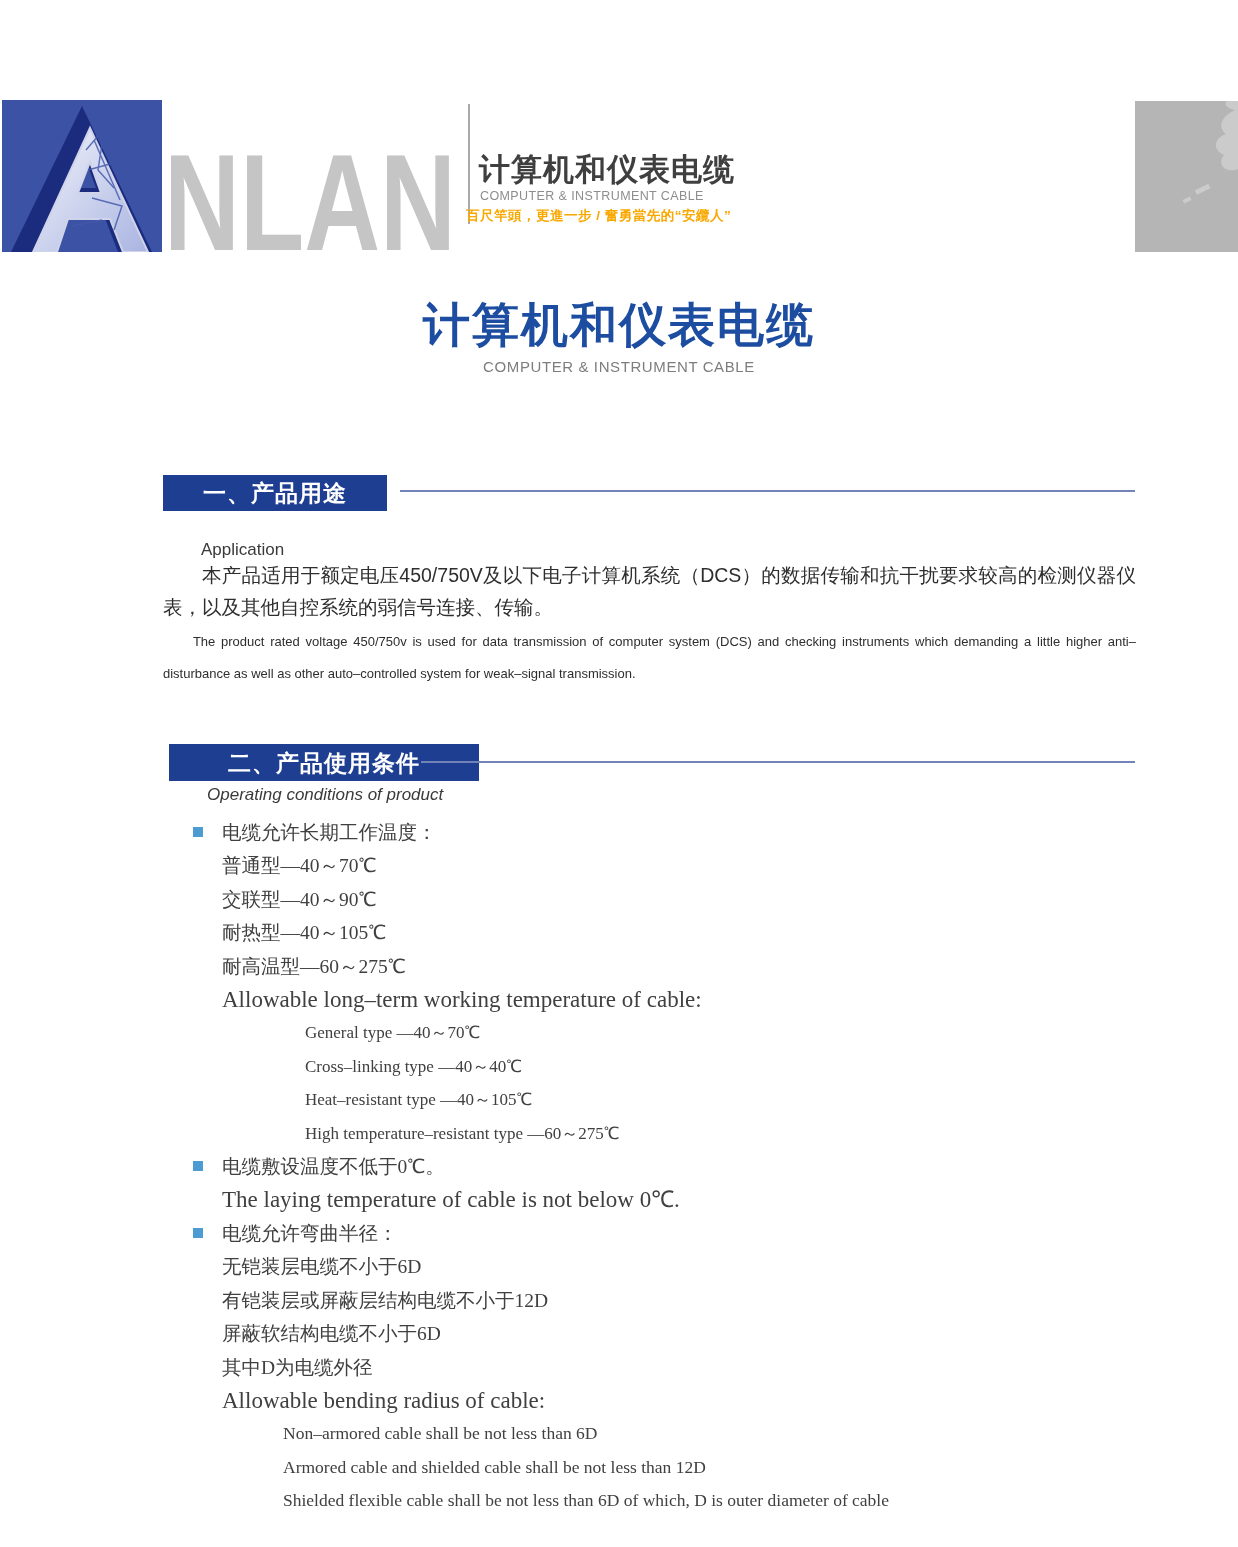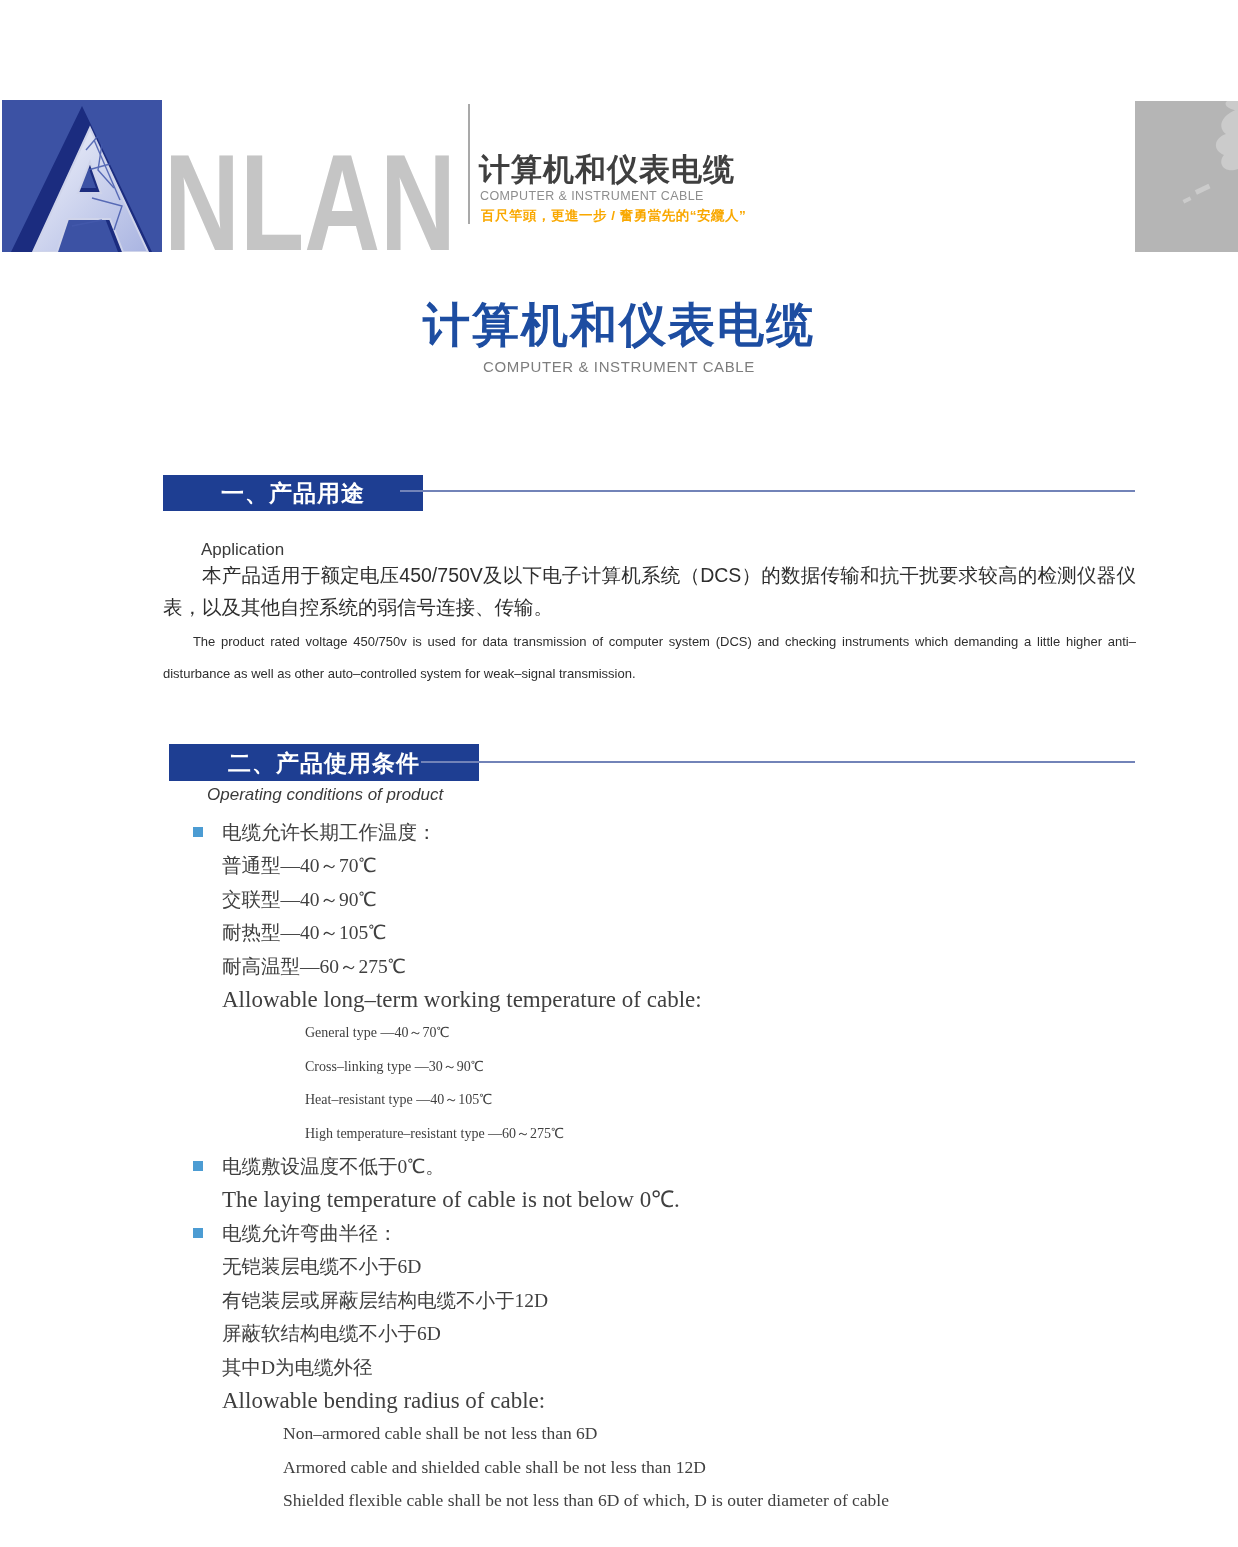--- a/index.html
+++ b/index.html
@@ -6,49 +6,49 @@
   .page{
     position:relative;width:1238px;height:1547px;background:#ffffff;
     font-family:"Liberation Sans", sans-serif;overflow:hidden;
   }
   
   .logo-a{position:absolute;left:2px;top:100px;width:160px;height:152px;}
   .logo-rest{position:absolute;left:164px;top:147px;width:300px;height:112px;}
   .hdr-divider{position:absolute;left:468px;top:104px;width:2px;height:120px;background:#a9a9a9;}
   .hdr-title-cn{position:absolute;left:479px;top:149px;font-size:31px;font-weight:bold;color:#3f3f3f;letter-spacing:1px;}
   .hdr-title-en{position:absolute;left:480px;top:189px;font-size:12.5px;color:#8d8d8d;letter-spacing:.4px;}
-  .hdr-tagline{position:absolute;left:481px;top:207px;font-size:13.5px;font-weight:bold;color:#f9a800;letter-spacing:.5px;}
+  .hdr-tagline{position:absolute;left:466px;top:207px;font-size:13.5px;font-weight:bold;color:#f9a800;letter-spacing:.5px;}
   .hdr-photo{position:absolute;left:1135px;top:101px;width:103px;height:151px;}
   
   .page-title-cn{position:absolute;left:0;top:294px;width:100%;text-align:center;
     font-size:47px;font-weight:bold;color:#1d4da1;letter-spacing:2px;}
   .page-title-en{position:absolute;left:0;top:358px;width:100%;text-align:center;
     font-size:15px;color:#7d7d7d;letter-spacing:.6px;}
   
   .sec-box{position:absolute;background:#1e3e92;color:#ffffff;font-weight:bold;
     font-size:23px;text-align:center;letter-spacing:1px;}
-  .sec1-box{left:163px;top:475px;width:260px;height:36px;line-height:37px;}
+  .sec1-box{left:163px;top:475px;width:224px;height:36px;line-height:37px;}
   .sec2-box{left:169px;top:744px;width:310px;height:37px;line-height:38px;}
   .sec-rule{position:absolute;height:2px;background:#7283b8;}
   .sec1-rule{left:400px;top:490px;width:735px;}
   .sec2-rule{left:421px;top:761px;width:714px;}
   .sec1-sub{position:absolute;left:201px;top:540px;font-size:17px;color:#3a3a3a;}
   .sec2-sub{position:absolute;left:207px;top:785px;font-size:17px;color:#3a3a3a;font-style:italic;}
   
   .para{position:absolute;left:163px;width:973px;color:#2e2e2e;text-align:justify;}
   .para-cn{top:559px;font-size:19.5px;line-height:32px;text-indent:2em;}
   .para-en{top:626px;font-size:13px;line-height:31.5px;text-indent:2.3em;}
   
   .cond-list{position:absolute;left:178px;top:816px;width:973px;color:#404040;font-family:Liberation Serif, serif;}
   .item{position:relative;line-height:33.4px;padding-left:44px;}
   .item .bullet{display:none;position:absolute;left:15px;top:11px;width:10px;height:10px;background:#4c9cd3;}
   .item.bulleted .bullet{display:block;}
   .item.cn{font-size:19.5px;}
   .item.en{font-size:23px;}
-  .item.en-indent-lg{font-size:14px;padding-left:127px;}
+  .item.en-indent-lg{font-size:17px;padding-left:127px;}
   .item.en-indent{font-size:17.5px;padding-left:105px;}
 </style>
 </head>
 <body>
 
 <div class="page">
 
   <svg class="logo-a" viewBox="0 0 160 152" xmlns="http://www.w3.org/2000/svg">
     <defs>
       <linearGradient id="aGrad" x1="0" y1="0" x2="1" y2="1">
@@ -127,21 +127,21 @@
       <div class="item en">
       
       <span>Allowable long–term working temperature of cable:</span>
     </div>
       <div class="item en-indent-lg">
       
       <span>General type —40～70℃</span>
     </div>
       <div class="item en-indent-lg">
       
-      <span>Cross–linking type —30～90℃</span>
+      <span>Cross–linking type —40～40℃</span>
     </div>
       <div class="item en-indent-lg">
       
       <span>Heat–resistant type —40～105℃</span>
     </div>
       <div class="item en-indent-lg">
       
       <span>High temperature–resistant type —60～275℃</span>
     </div>
       <div class="item cn bulleted">

